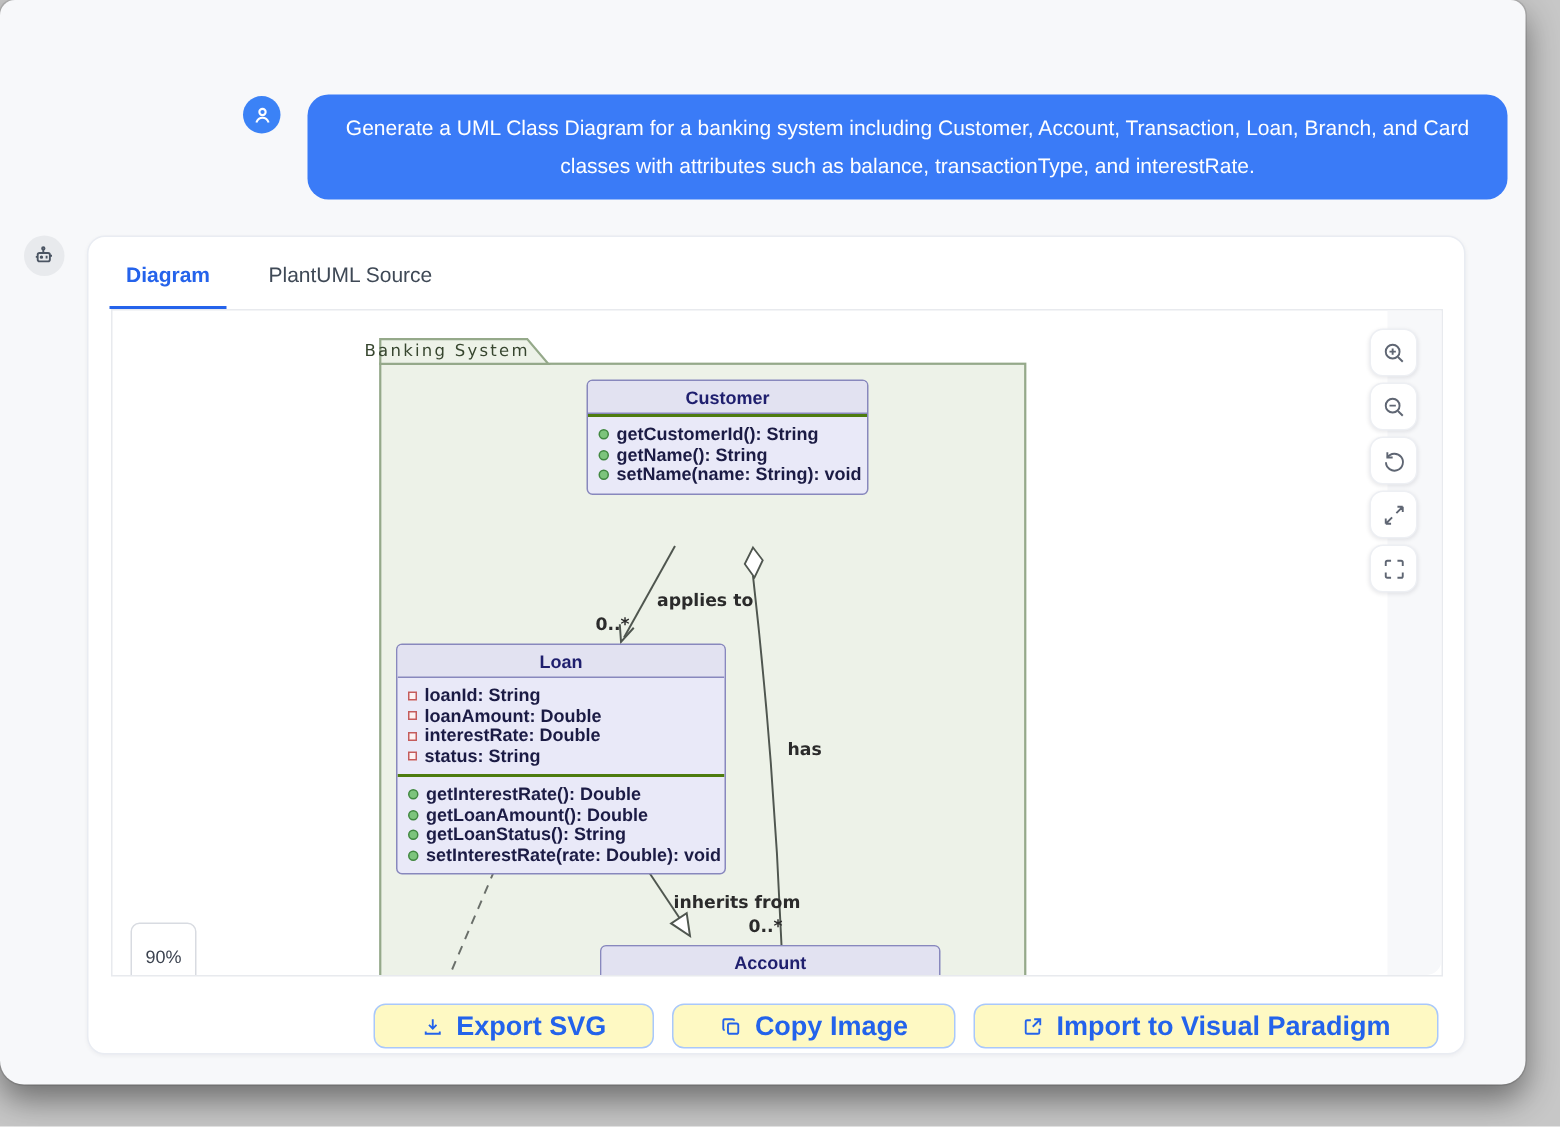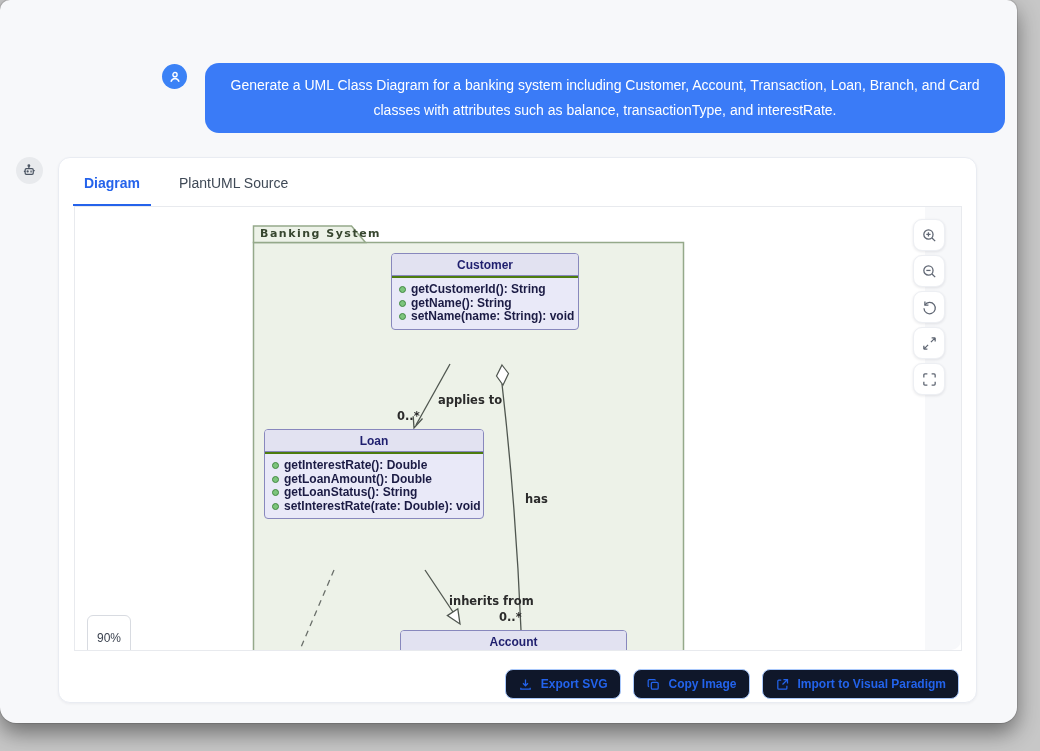--- a/index.html
+++ b/index.html
@@ -34,21 +34,21 @@
   .tab.inactive { color:#3f4956; margin-left:28px; padding-right:6px; }
 
   .viewport { position:absolute; left:15px; top:48px; width:888px; height:445px;
     background:#fff; border:1px solid #e8eaee; overflow:hidden; }
   .gutter { position:absolute; right:0; top:0; width:36px; height:100%;
     background:#f7f8fa; border-bottom-right-radius:10px; }
 
   .uml { position:absolute; left:0; top:0; font-family:"DejaVu Sans", sans-serif; }
   svg.edges { position:absolute; left:0; top:0; }
 
-  .pkg-title { position:absolute; left:185px; top:20px; font-size:11px; font-weight:bold;
+  .pkg-title { position:absolute; left:168px; top:20px; font-size:11px; font-weight:normal;
     letter-spacing:1.5px; color:#37462f; }
 
   .uclass { position:absolute; background:#e9e9f8; border:1px solid #8888bd; border-radius:4px;
     font-size:12px; font-weight:bold; color:#1b1b44; overflow:hidden; }
   .uclass .cname { text-align:center; padding:4px 2px 3px; color:#1f1f6e;
     background:#e2e2f1; border-bottom:1px solid #8888bd; }
   .uclass .sect { padding:5px 6px 5px 7px; }
   .uclass .sect.methods { border-top:2px solid #4d7c0f; }
   .crow { display:flex; align-items:center; gap:5px; line-height:13.5px; white-space:nowrap; }
   .sq { width:6px; height:6px; border:1px solid #c45c5c; background:#fdf2f2; flex:0 0 auto; }
@@ -59,23 +59,23 @@
 
   .zoom-chip { position:absolute; left:12px; top:408px; background:#fff;
     border:1px solid #d8dbe1; border-radius:6px; padding:15px 9px; font-size:12px; color:#3c4350; }
 
   .ctrl { position:absolute; width:32px; height:32px; background:#fff; border:1px solid #edeff3;
     border-radius:9px; box-shadow:0 1px 3px rgba(16,24,40,.10);
     display:flex; align-items:center; justify-content:center; cursor:pointer; }
   .ctrl svg { stroke:#5f6673; }
 
   .actions { position:absolute; right:17px; top:511px; display:flex; gap:12px; }
-  .abtn { height:30px; display:flex; align-items:center; gap:8px; padding:0 12px;
-    background:#0f172a; border:1px solid #a9c8fb; border-radius:8px; color:#2363eb;
-    font-size:12px; font-weight:bold; cursor:pointer; font-family:"Liberation Sans",sans-serif; }
+  .abtn { height:30px; display:flex; align-items:center; gap:8px; padding:0 31px;
+    background:#fef9c3; border:1px solid #a9c8fb; border-radius:8px; color:#2363eb;
+    font-size:18px; font-weight:bold; cursor:pointer; font-family:"Liberation Sans",sans-serif; }
   .abtn svg { stroke:#2363eb; }
 </style>
 </head>
 <body>
 
 <div class="window">
 
 
   <div class="avatar">
     <svg width="14" height="14" viewBox="0 0 24 24" fill="none" stroke="#fff" stroke-width="2.4">
@@ -145,20 +145,38 @@
             </div>
           <div class="crow">
               <span class="dot"></span>
               <span>setName(name: String): void</span>
             </div>
         </div>
       </div>
 
       <div class="uclass" style="left:189px; top:222px; width:220px;">
         <div class="cname">Loan</div>
+        <div class="sect attrs">
+          <div class="crow">
+              <span class="sq"></span>
+              <span>loanId: String</span>
+            </div>
+          <div class="crow">
+              <span class="sq"></span>
+              <span>loanAmount: Double</span>
+            </div>
+          <div class="crow">
+              <span class="sq"></span>
+              <span>interestRate: Double</span>
+            </div>
+          <div class="crow">
+              <span class="sq"></span>
+              <span>status: String</span>
+            </div>
+        </div>
         <div class="sect methods">
           <div class="crow">
               <span class="dot"></span>
               <span>getInterestRate(): Double</span>
             </div>
           <div class="crow">
               <span class="dot"></span>
               <span>getLoanAmount(): Double</span>
             </div>
           <div class="crow">

